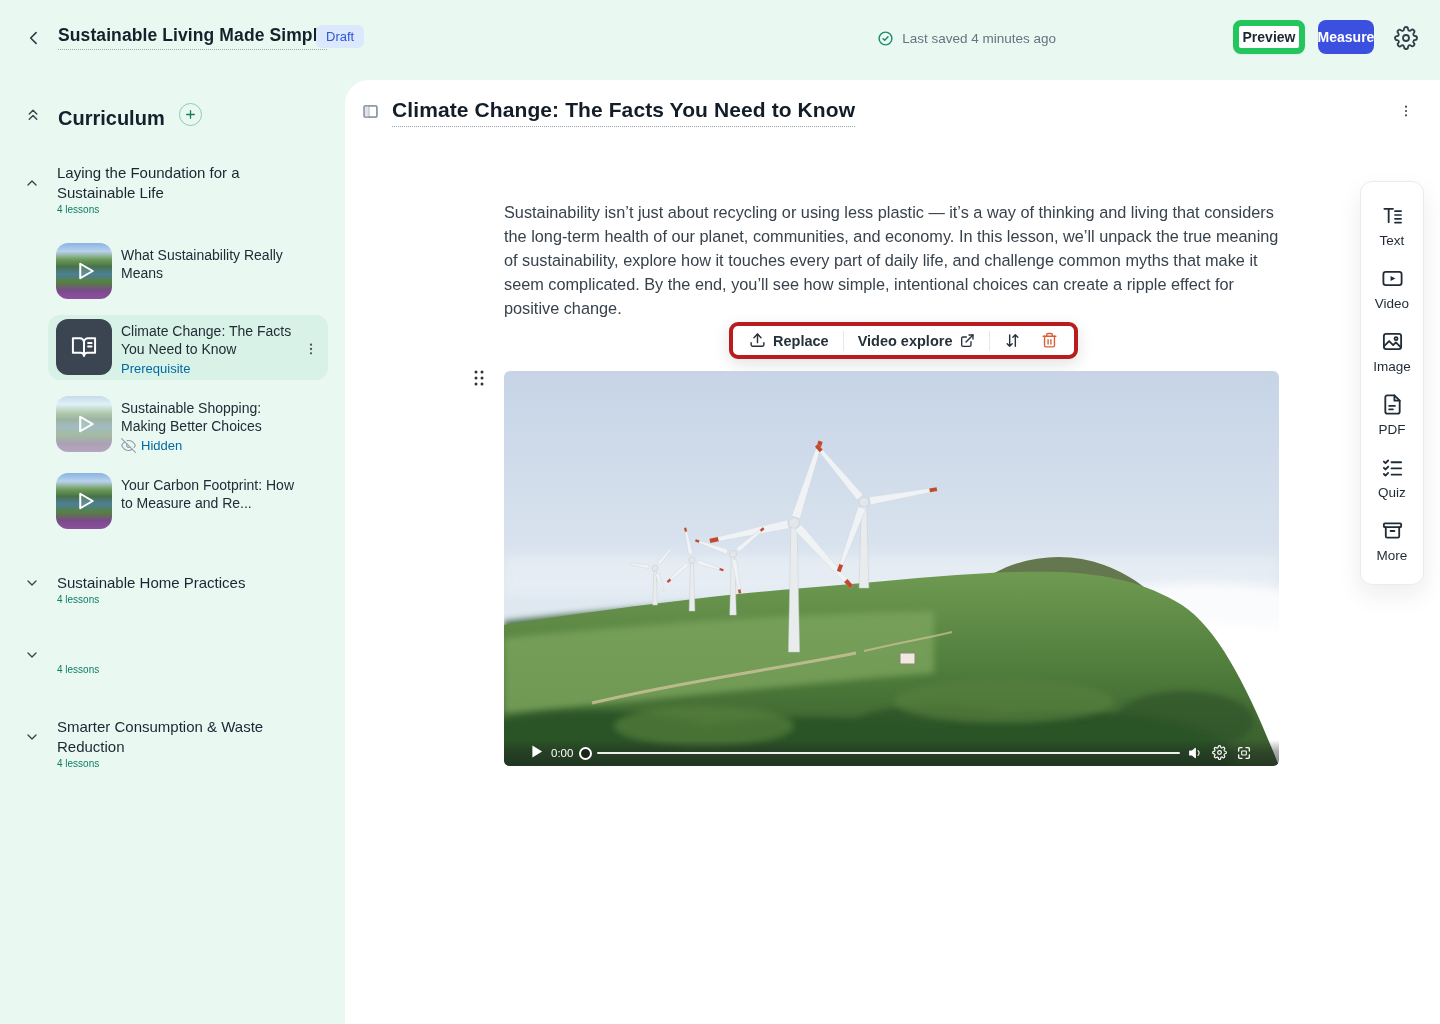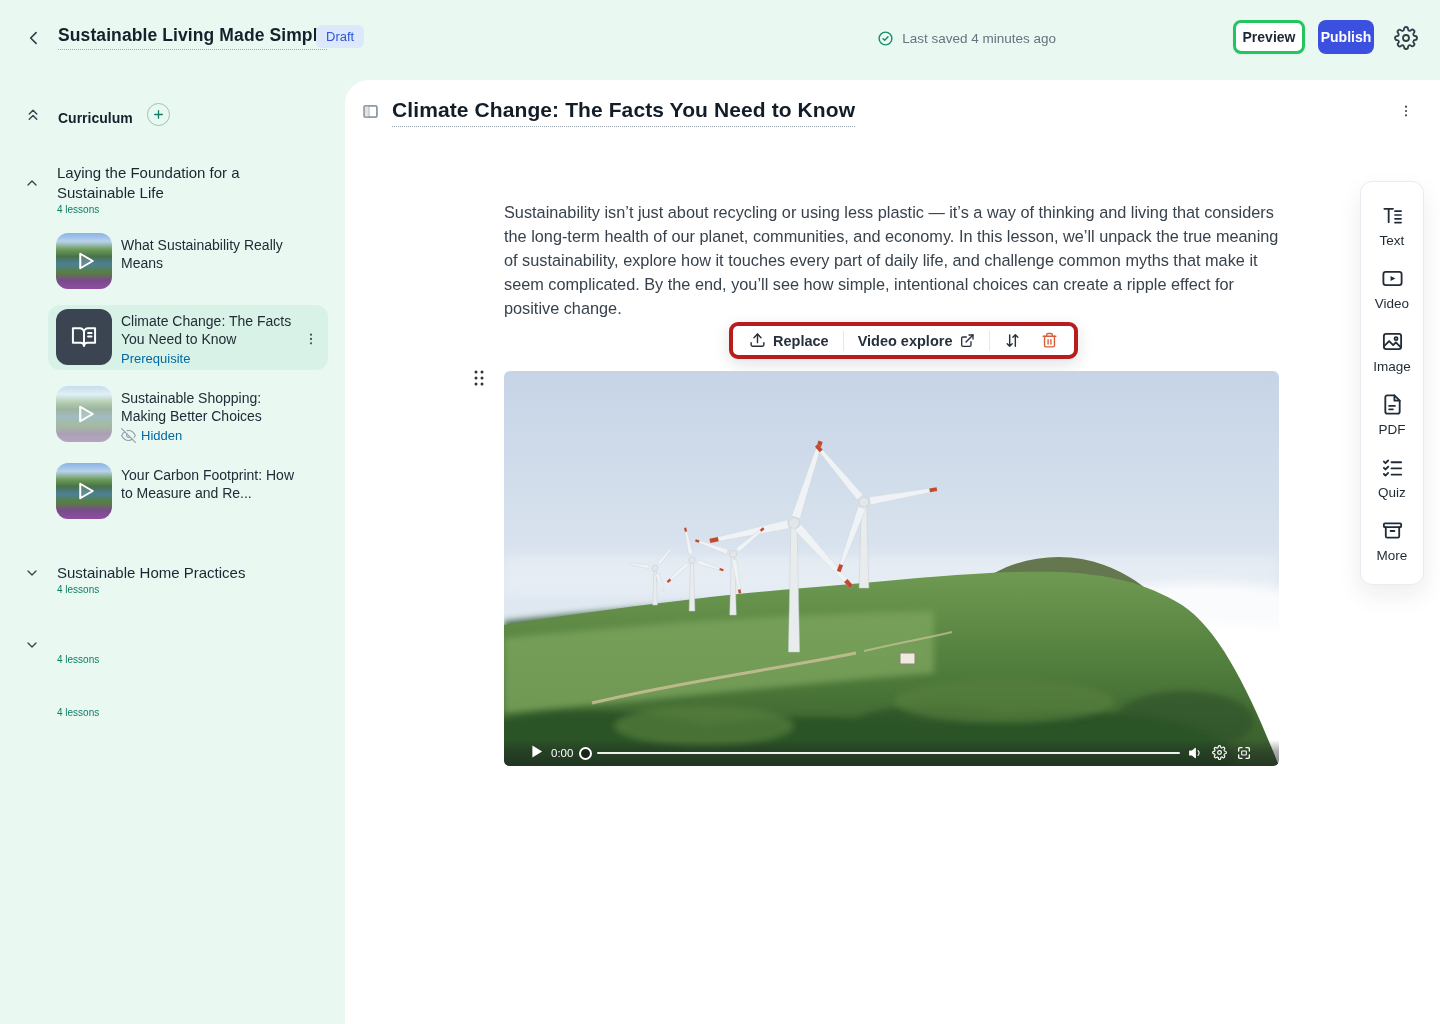--- a/index.html
+++ b/index.html
@@ -16,40 +16,40 @@
               display:flex; align-items:center; justify-content:center; }
   .course-title { position:absolute; left:58px; top:25px; font-size:17.5px; font-weight:700;
                   color:#16202b; letter-spacing:.1px; border-bottom:1.5px dotted #a3aab2;
                   padding-bottom:3px; cursor:text; }
   .draft-badge { position:absolute; left:316px; top:25px; background:#dce8fc; color:#2f55d8;
                  font-size:13px; font-weight:500; padding:4px 10px; border-radius:6px; }
   .saved { position:absolute; right:384px; top:30px; display:flex; align-items:center; gap:8px;
            color:#68737e; font-size:13.5px; }
   .btn { position:absolute; top:20px; height:34px; border-radius:8px; font-size:14px;
          display:flex; align-items:center; justify-content:center; cursor:pointer; }
-  .btn-preview { right:135px; width:72px; background:#ffffff; border:3px solid #22c55e;
+  .btn-preview { right:135px; width:72px; background:#ffffff; border:6px solid #22c55e;
                  color:#1d2733; font-weight:600; box-shadow:0 1px 2px rgba(25,35,45,.05); }
   .btn-publish { right:66px; width:56px; background:#3b50de; color:#fff; font-weight:600; border:none; }
   .settings-btn { position:absolute; right:22px; top:26px; width:24px; height:24px; cursor:pointer; }
 
   
   .sidebar { position:absolute; top:80px; left:0; width:345px; bottom:0; padding-top:21px; }
   .cur-head { display:flex; align-items:center; padding-left:24px; height:26px; }
   .cur-head .collapse-all { width:18px; height:18px; cursor:pointer; flex-shrink:0; }
-  .cur-title { margin-left:16px; font-size:14px; font-weight:700; color:#14212c;margin-top:8px; }
+  .cur-title { margin-left:16px; font-size:20px; font-weight:700; color:#14212c;margin-top:8px; }
   .add-btn { margin-left:14px; width:23px; height:23px; border:1.4px solid #8fc9b5; border-radius:50%;
              display:flex; align-items:center; justify-content:center; cursor:pointer; background:transparent; }
 
   .section { margin-top:36px; }
   .sec-top { display:flex; align-items:center; }
   .sec-chev { width:16px; height:16px; margin-left:24px; margin-right:17px; flex-shrink:0; cursor:pointer; }
   .sec-title { width:216px; font-size:15px; line-height:20px; font-weight:500; color:#1b2632; cursor:pointer; }
   .sec-meta { margin-left:57px; margin-top:1px; font-size:10px; color:#0e7d62; }
 
-  .lessons { margin:14px 0 0 48px; width:280px; }
+  .lessons { margin:24px 0 0 48px; width:280px; }
   .lesson { position:relative; display:flex; align-items:flex-start; padding:4px 8px; border-radius:12px;
             margin-bottom:12px; cursor:pointer; }
   .lesson.selected { background:#d9f2e8; }
   .thumb { width:56px; height:56px; border-radius:12px; flex-shrink:0; position:relative; overflow:hidden;
            background:linear-gradient(180deg,#8ab4e2 0%,#b9d2ec 15%,#6b9a55 30%,#48724b 42%,#4c7f98 55%,#55813f 70%,#7a4a8c 85%,#8e4f9e 100%); }
   .thumb.dim { opacity:.55; filter:saturate(.6) brightness(1.12); }
   .thumb .play-ov { position:absolute; inset:0; display:flex; align-items:center; justify-content:center; }
   .doc-tile { width:56px; height:56px; border-radius:12px; flex-shrink:0; background:#3b4551;
               display:flex; align-items:center; justify-content:center; }
   .l-body { margin-left:9px; padding-top:3px; width:178px; }
@@ -115,21 +115,21 @@
     <span>
       <svg width="17" height="17" viewBox="0 0 24 24" fill="none" stroke="#1c8a6d" stroke-width="2" stroke-linecap="round" stroke-linejoin="round">
           <circle cx="12" cy="12" r="9"></circle>
           <path d="m8.5 12.2 2.4 2.4 4.6-5"></path>
         </svg>
     </span>
     <span>Last saved 4 minutes ago</span>
   </div>
 
   <button class="btn btn-preview">Preview</button>
-  <button class="btn btn-publish">Publish</button>
+  <button class="btn btn-publish">Measure</button>
   <div class="settings-btn">
     <span>
       <svg width="24" height="24" viewBox="0 0 24 24" fill="none" stroke="#333d47" stroke-width="1.8" stroke-linecap="round" stroke-linejoin="round">
           <circle cx="12" cy="12" r="3"></circle>
           <path d="M19.4 15a1.65 1.65 0 0 0 .33 1.82l.06.06a2 2 0 0 1-2.83 2.83l-.06-.06a1.65 1.65 0 0 0-1.82-.33 1.65 1.65 0 0 0-1 1.51V21a2 2 0 0 1-4 0v-.09a1.65 1.65 0 0 0-1-1.51 1.65 1.65 0 0 0-1.82.33l-.06.06a2 2 0 0 1-2.83-2.83l.06-.06a1.65 1.65 0 0 0 .33-1.82 1.65 1.65 0 0 0-1.51-1H3a2 2 0 0 1 0-4h.09a1.65 1.65 0 0 0 1.51-1 1.65 1.65 0 0 0-.33-1.82l-.06-.06a2 2 0 0 1 2.83-2.83l.06.06a1.65 1.65 0 0 0 1.82.33h.09a1.65 1.65 0 0 0 1-1.51V3a2 2 0 0 1 4 0v.09a1.65 1.65 0 0 0 1 1.51h.09a1.65 1.65 0 0 0 1.82-.33l.06-.06a2 2 0 0 1 2.83 2.83l-.06.06a1.65 1.65 0 0 0-.33 1.82v.09a1.65 1.65 0 0 0 1.51 1H21a2 2 0 0 1 0 4h-.09a1.65 1.65 0 0 0-1.51 1z"></path>
         </svg>
     </span>
   </div>
 </header>
 
@@ -255,20 +255,28 @@
       <span class="sec-chev">
         <svg width="16" height="16" viewBox="0 0 24 24" fill="none" stroke="#3b454f" stroke-width="2" stroke-linecap="round" stroke-linejoin="round">
             <path d="m6 9 6 6 6-6"></path>
           </svg>
       </span>
     </div>
     <div class="sec-meta">4 lessons</div>
   </div>
 
   <div class="section" style="margin-top:42px">
+    <div class="sec-top">
+      <span class="sec-chev">
+        <svg width="16" height="16" viewBox="0 0 24 24" fill="none" stroke="#3b454f" stroke-width="2" stroke-linecap="round" stroke-linejoin="round">
+            <path d="m6 9 6 6 6-6"></path>
+          </svg>
+      </span>
+      <div class="sec-title">Smarter Consumption &amp; Waste Reduction</div>
+    </div>
     <div class="sec-meta">4 lessons</div>
   </div>
 </aside>
 
 <main class="main-panel">
 
   <span class="panel-toggle">
     <svg width="17" height="17" viewBox="0 0 24 24" fill="none" stroke="#8c959e" stroke-width="1.8">
         <rect x="3" y="4" width="18" height="16" rx="1.5"></rect>
         <path d="M9.5 4v16"></path>

